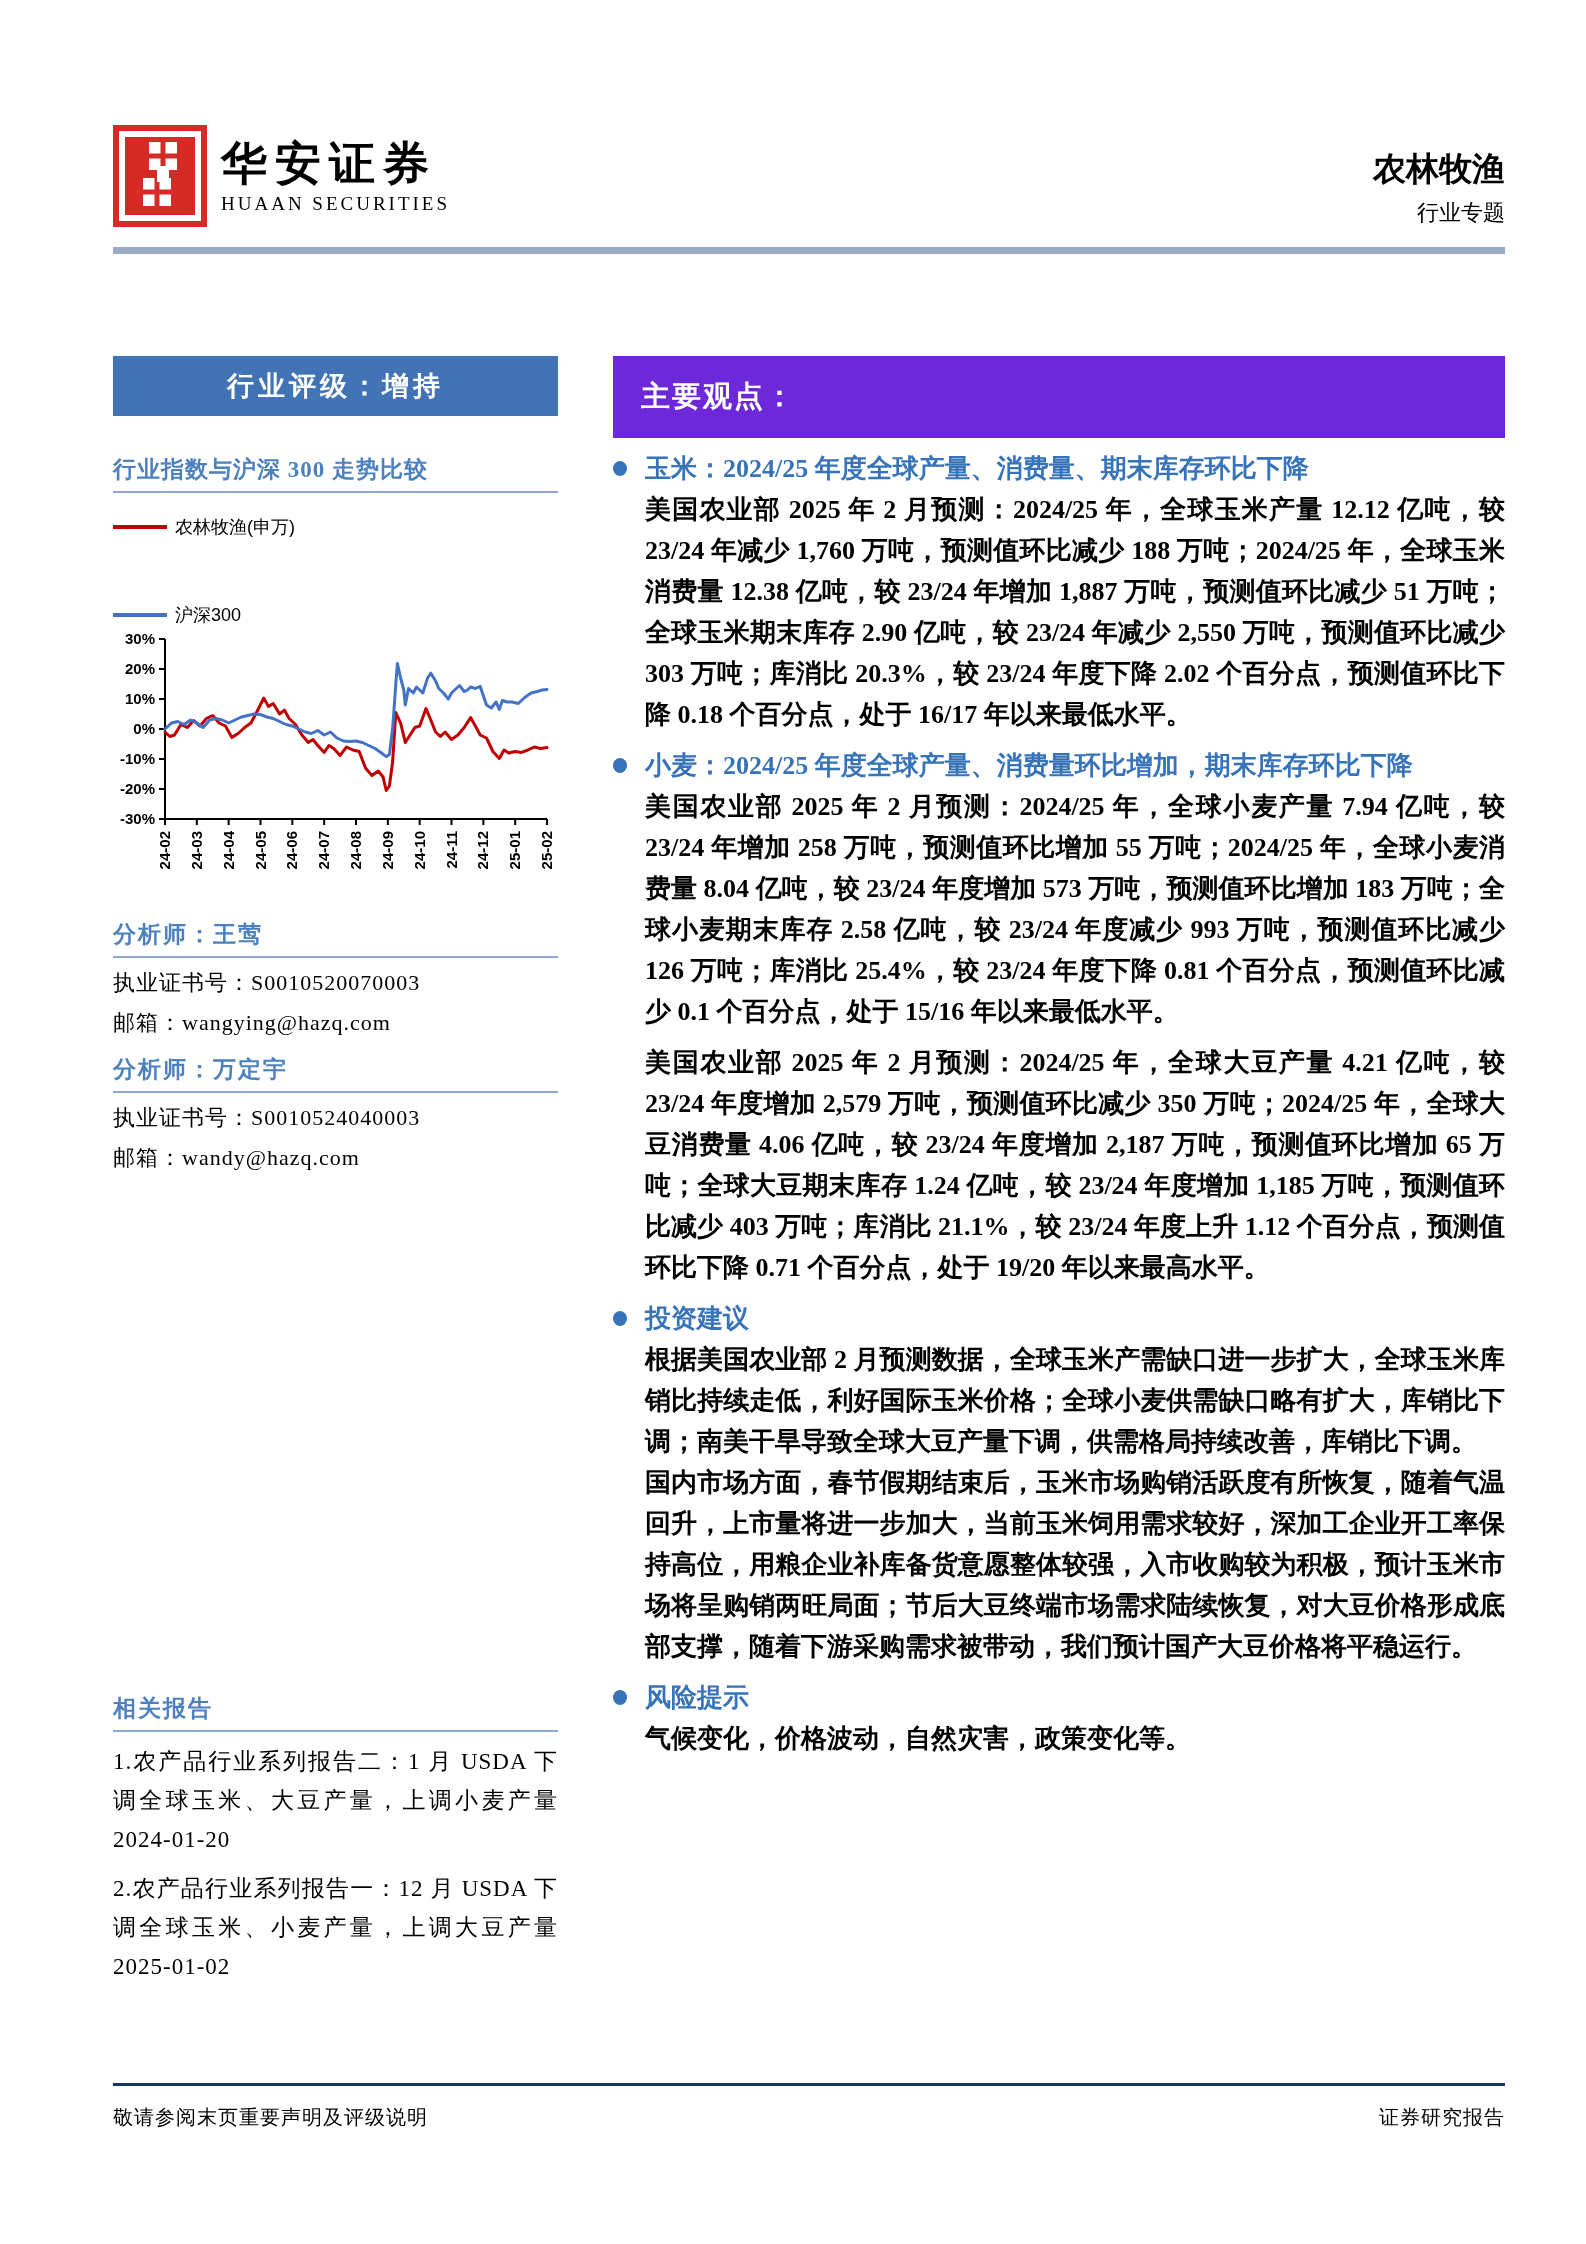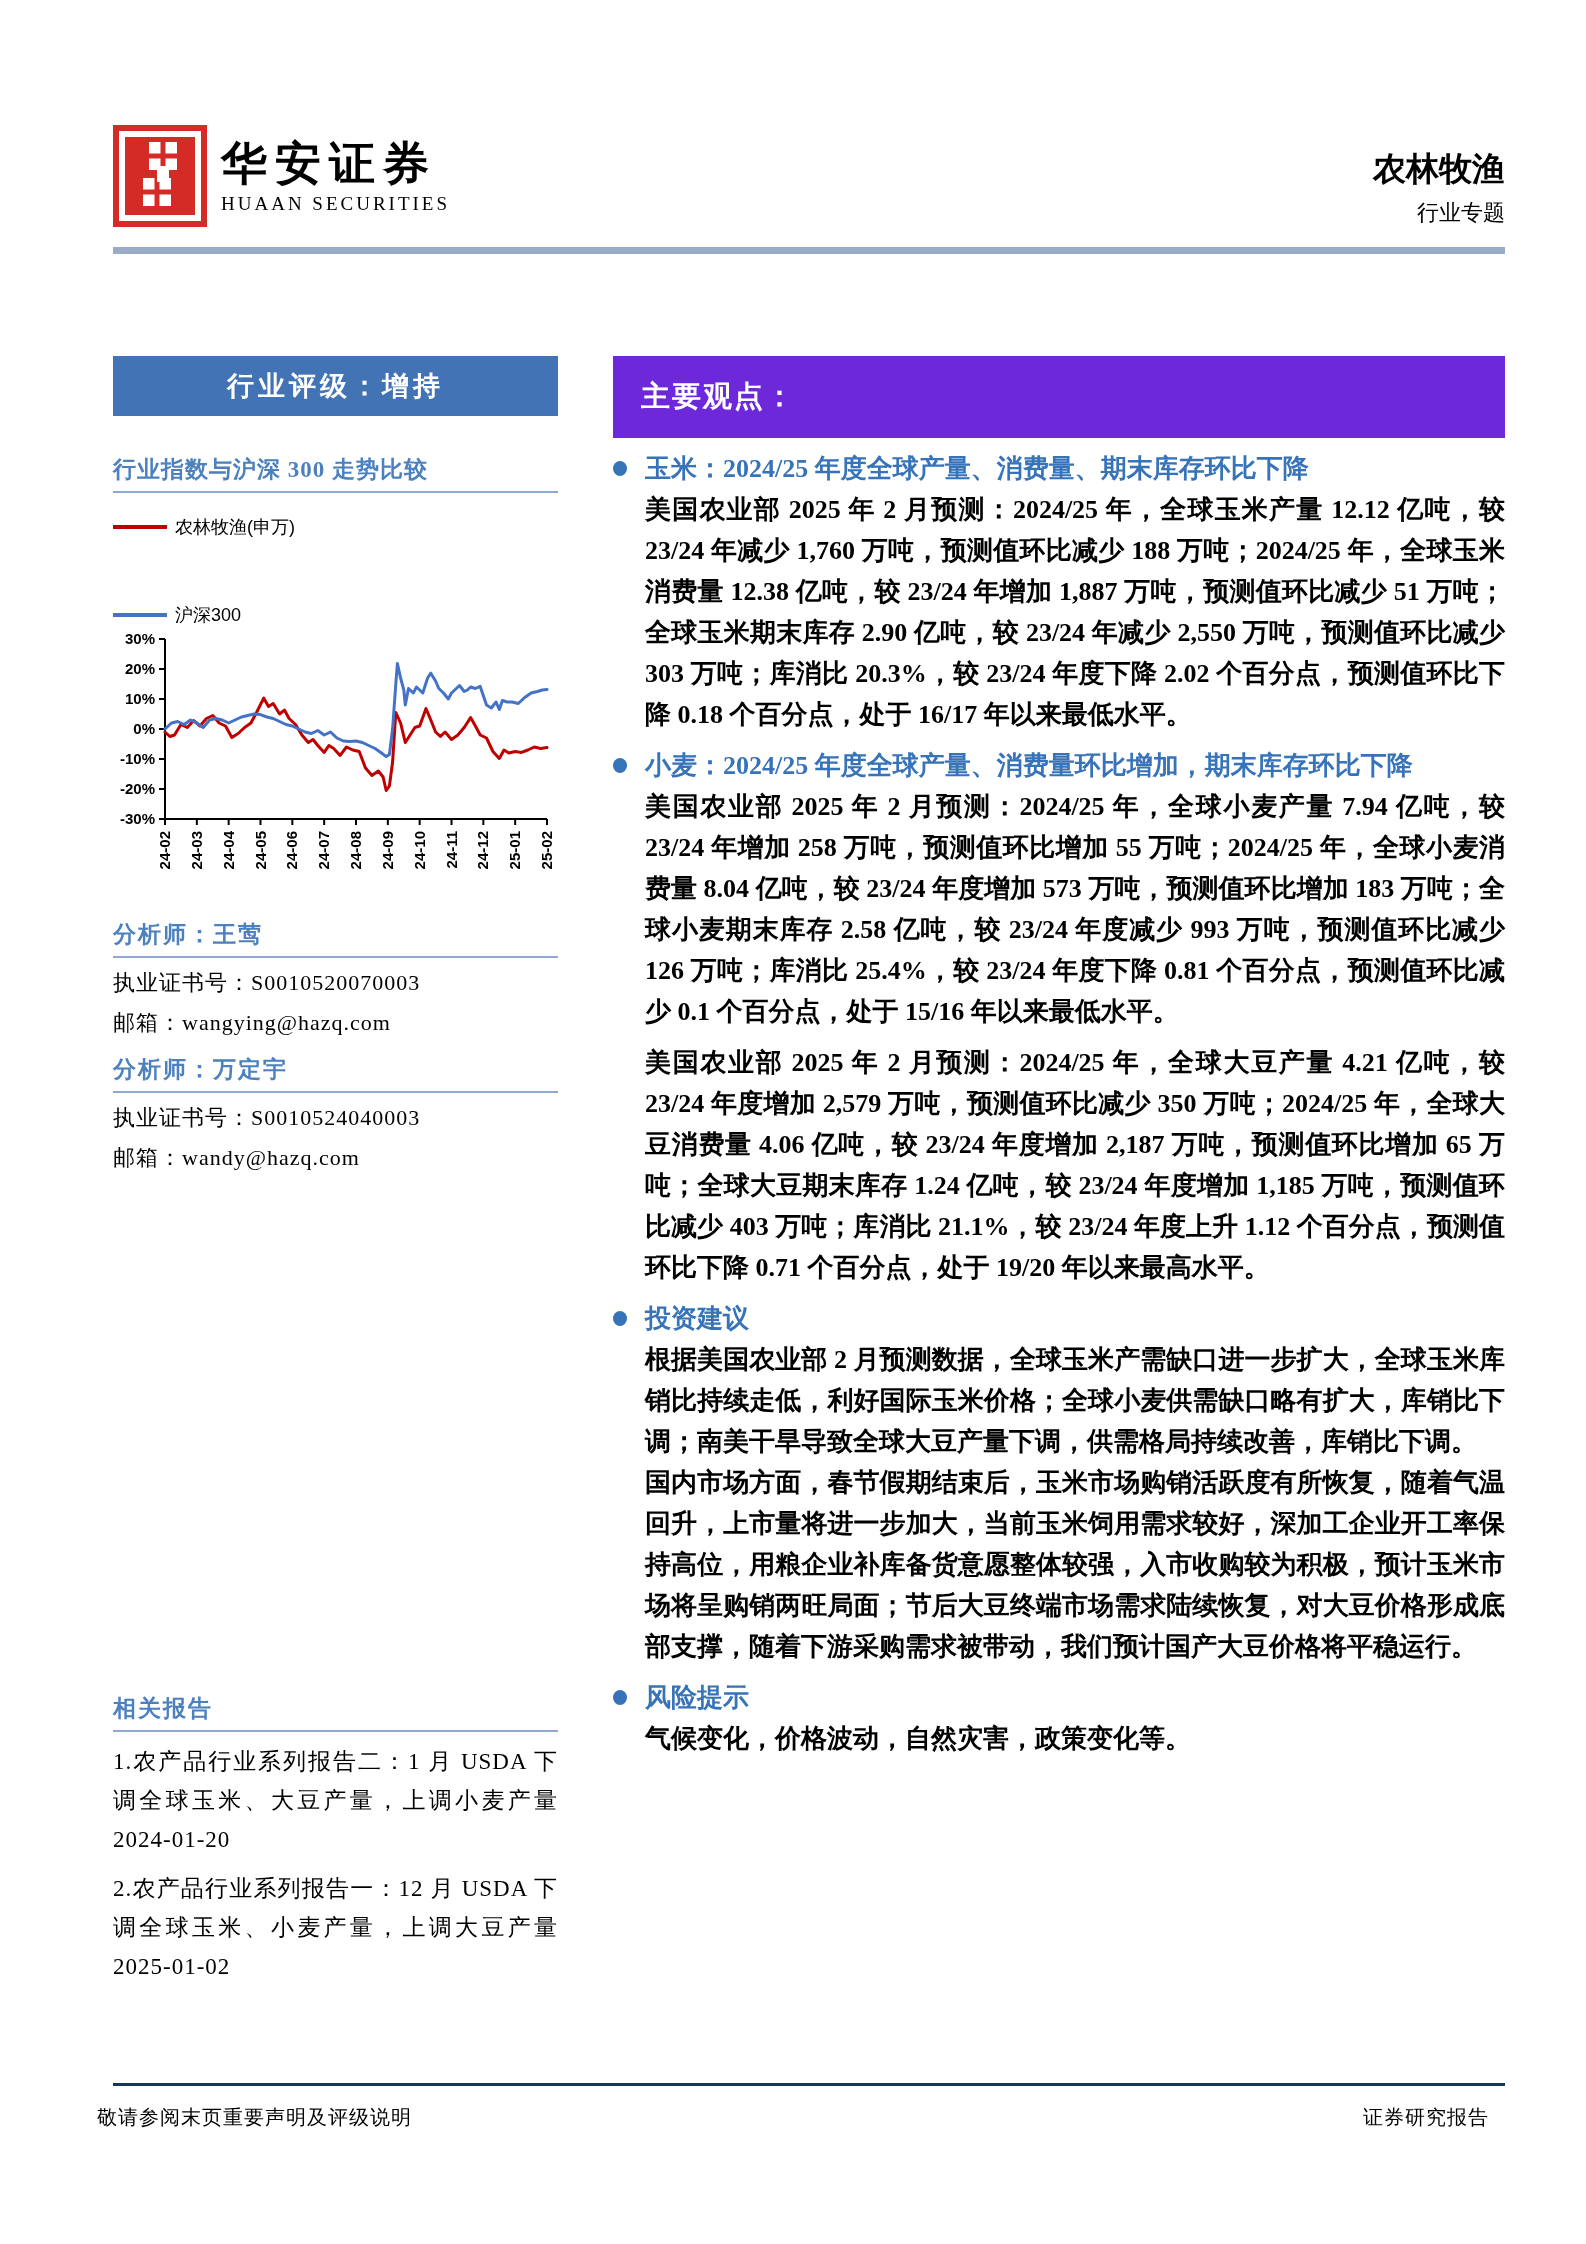--- a/index.html
+++ b/index.html
@@ -48,21 +48,21 @@
   
   .main-header{height:82px;background:#6d28d9;color:#fff;display:flex;align-items:center;
     font-size:29px;font-weight:bold;letter-spacing:2px;padding-left:28px;}
   .bullet{margin-top:10px;position:relative;}
   .bullet-head{display:flex;align-items:flex-start;}
   .dot{width:14px;height:15px;border-radius:50%;background:#3773b8;margin-top:13px;flex:0 0 auto;}
   .bullet-heading{margin-left:18px;font-size:26px;font-weight:bold;color:#3773b8;line-height:41px;}
   .bullet p{margin:0 0 0 32px;font-size:26px;line-height:41px;text-align:justify;font-weight:bold;}
   
   .footer-rule{position:absolute;top:2083px;left:113px;width:1392px;height:3px;background:#16365c;}
-  .footer{position:absolute;top:2104px;left:97px;width:1392px;display:flex;justify-content:space-between;
+  .footer{position:absolute;top:2104px;left:113px;width:1392px;display:flex;justify-content:space-between;
     font-size:20px;letter-spacing:1px;}
 </style>
 </head>
 <body>
 
 <div class="page">
 
   <div class="header">
     <div class="logo-block">
       <svg class="logo-mark" viewBox="0 0 94 102">

